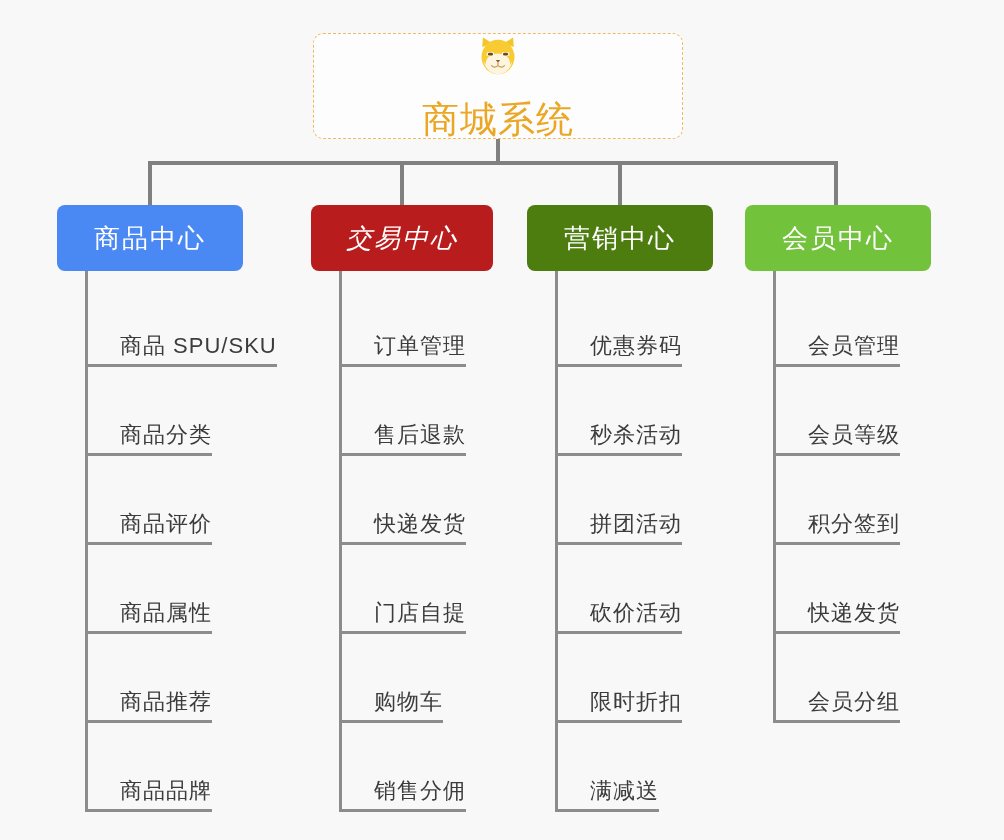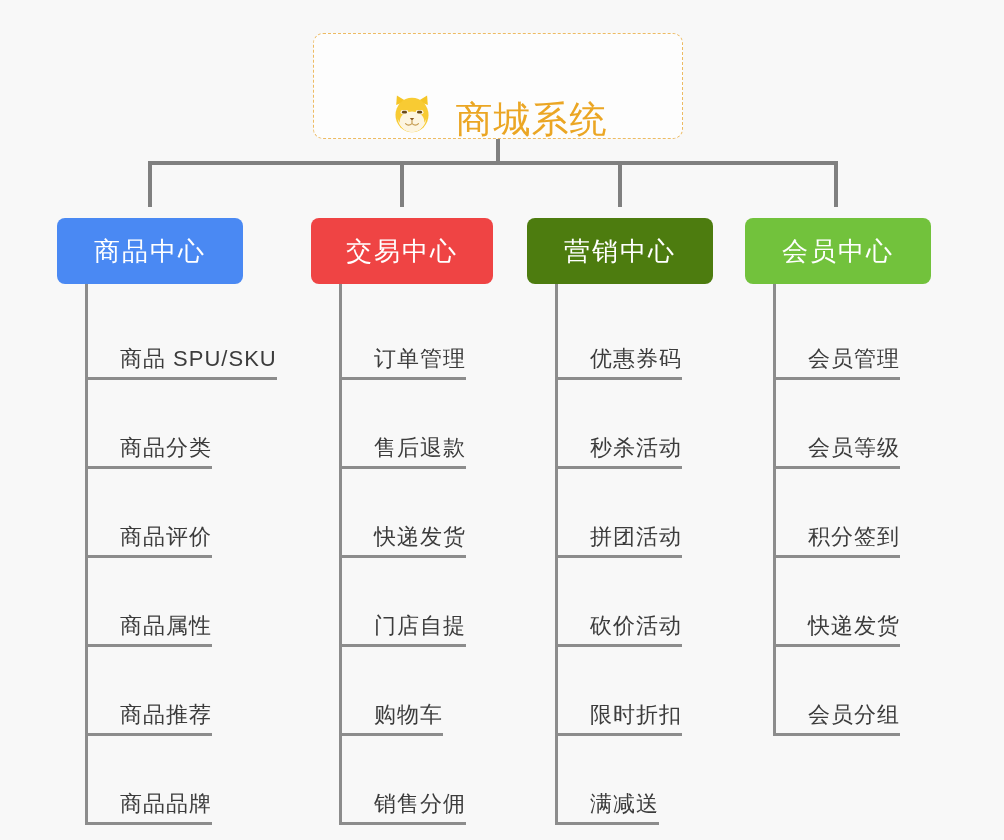--- a/index.html
+++ b/index.html
@@ -23,23 +23,24 @@
   .root-node {
     position: absolute;
     left: 313px;
     top: 33px;
     width: 370px;
     height: 106px;
     background: #fdfdfd;
     border: 1.5px dashed #edbb63;
     border-radius: 10px;
     display: flex;
-    align-items: flex-end;
+    align-items: center;
     justify-content: center;
     gap: 21px;
+    flex-direction: column;
   }
   .root-icon {
     width: 46px;
     height: 46px;
     flex: 0 0 auto;
     display: block;
   }
   .root-title {
     font-size: 37px;
     line-height: 1;
@@ -66,21 +67,20 @@
     position: relative;
     height: 66px;
     border-radius: 8px;
     display: flex;
     align-items: center;
     justify-content: center;
     color: #ffffff;
     font-size: 26px;
     letter-spacing: 2px;
     white-space: nowrap;
-    margin-top: 13px;
   }
 
   
   #col-0 { left: 57px;  width: 186px; }
   #col-1 { left: 311px; width: 182px; }
   #col-2 { left: 527px; width: 186px; }
   #col-3 { left: 745px; width: 186px; }
 
   
   .leaf-list {
@@ -180,21 +180,21 @@
         <span class="leaf-text">商品推荐</span>
       </div>
       <div class="leaf-item">
         <span class="leaf-underline-stub"></span>
         <span class="leaf-text">商品品牌</span>
       </div>
     </div>
   </div>
 
   <div class="column" id="col-1">
-    <div class="cat-box" style="background:#ef4444;">
+    <div class="cat-box" style="background:#b91c1c;font-style:italic;">
       <span>交易中心</span>
     </div>
     <div class="leaf-list">
       <div class="leaf-item">
         <span class="leaf-underline-stub"></span>
         <span class="leaf-text">订单管理</span>
       </div>
       <div class="leaf-item">
         <span class="leaf-underline-stub"></span>
         <span class="leaf-text">售后退款</span>

